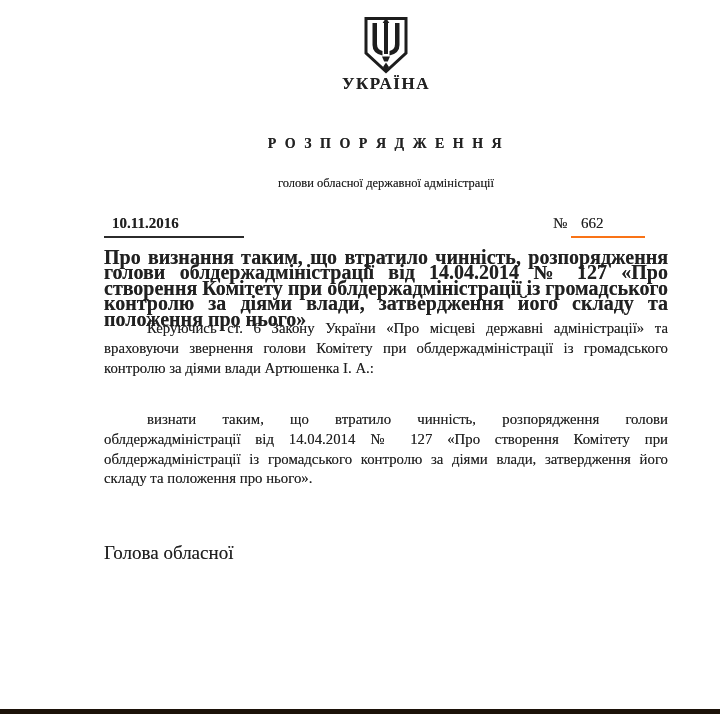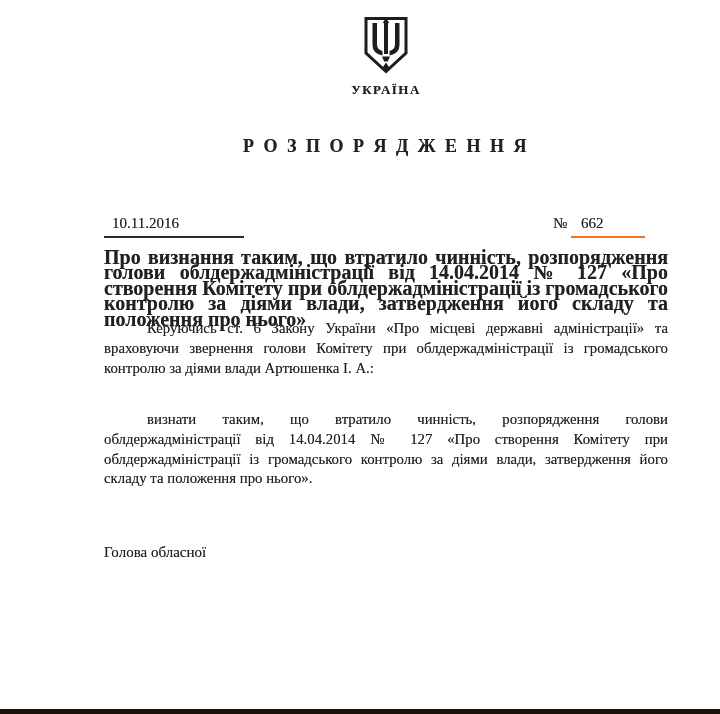--- a/index.html
+++ b/index.html
@@ -13,44 +13,45 @@
   }
   .page { position: absolute; inset: 0; background: #ffffff; }
   .doc-text { text-shadow: 0 0 0.4px rgba(33,33,33,0.55); }
 
   .centered-block {
     position: absolute; left: 104px; width: 564px;
     text-align: center;
   }
   .emblem-wrap { top: 16px; }
   .country-name {
-    top: 82px;
-    font-weight: bold; font-size: 13px; letter-spacing: 1.5px;
+    top: 74px;
+    font-weight: bold; font-size: 17px; letter-spacing: 1.5px;
   }
   .org-name {
     top: 111px;
     font-size: 16px; letter-spacing: 0.2px; white-space: nowrap;
   }
   .doc-type {
     top: 136px;
-    font-weight: bold; font-size: 18px; letter-spacing: 2.5px; white-space: nowrap;
+    font-weight: bold; font-size: 14px; letter-spacing: 2.5px; white-space: nowrap;
   }
   .doc-subtitle {
     top: 176px;
     font-size: 12.5px;
   }
 
   .date-row {
     position: absolute; left: 104px; top: 215px; width: 564px; height: 24px;
     font-size: 15px;
   }
   .date-value {
     display: inline-block; width: 132px; padding-left: 8px;
     border-bottom: 2px solid #2b2b2b;
     height: 21px;
+    font-weight: bold;
   }
   .number-group {
     position: absolute; left: 449px; top: 0; white-space: nowrap;
   }
   .number-sign { display: inline-block; }
   .number-value {
     display: inline-block; width: 64px; padding-left: 10px;
     border-bottom: 2px solid #f97316;
     height: 21px;
   }
@@ -67,21 +68,21 @@
     line-height: 19.8px;
     text-align: justify;
     text-indent: 43px;
   }
   .body-par-1 { top: 319px; }
   .body-par-2 { top: 410px; }
 
   .signature-row {
     position: absolute; left: 104px; top: 545px; width: 564px;
     display: flex; justify-content: space-between; align-items: flex-end;
-    font-size: 15px; line-height: 15.2px;
+    font-size: 19px; line-height: 15.2px;
   }
   .signature-name { padding-right: 75px; white-space: nowrap; }
 
   .scan-edge-bar {
     position: absolute; left: 0; bottom: 0; width: 720px; height: 5px;
     background: #1c1209;
   }
 </style>
 </head>
 <body>
@@ -97,20 +98,21 @@
       <path d="M19,40.5 h8 l-2.2,5 h-3.6 Z" fill="#1d1d1d"></path>
       <path d="M23,46.5 l3,4.5 -3,4.3 -3,-4.3 Z" fill="#1d1d1d"></path>
     </svg>
   </div>
 
   <div class="centered-block country-name doc-text">УКРАЇНА</div>
 
 
   <div class="centered-block doc-type doc-text">Р О З П О Р Я Д Ж Е Н Н Я</div>
 
+  <div class="centered-block doc-subtitle doc-text">голови обласної державної адміністрації</div>
 
   <div class="date-row">
     <span class="date-value doc-text">10.11.2016</span>
     <span class="number-group">
       <span class="number-sign doc-text">№</span>
       <span class="number-value doc-text">662</span>
     </span>
   </div>
 
   <div class="subject-par doc-text">Про визнання таким, що втратило чинність, розпорядження голови облдержадміністрації від 14.04.2014 № 127 «Про створення Комітету при облдержадміністрації із громадського контролю за діями влади, затвердження його складу та положення про нього»</div>

